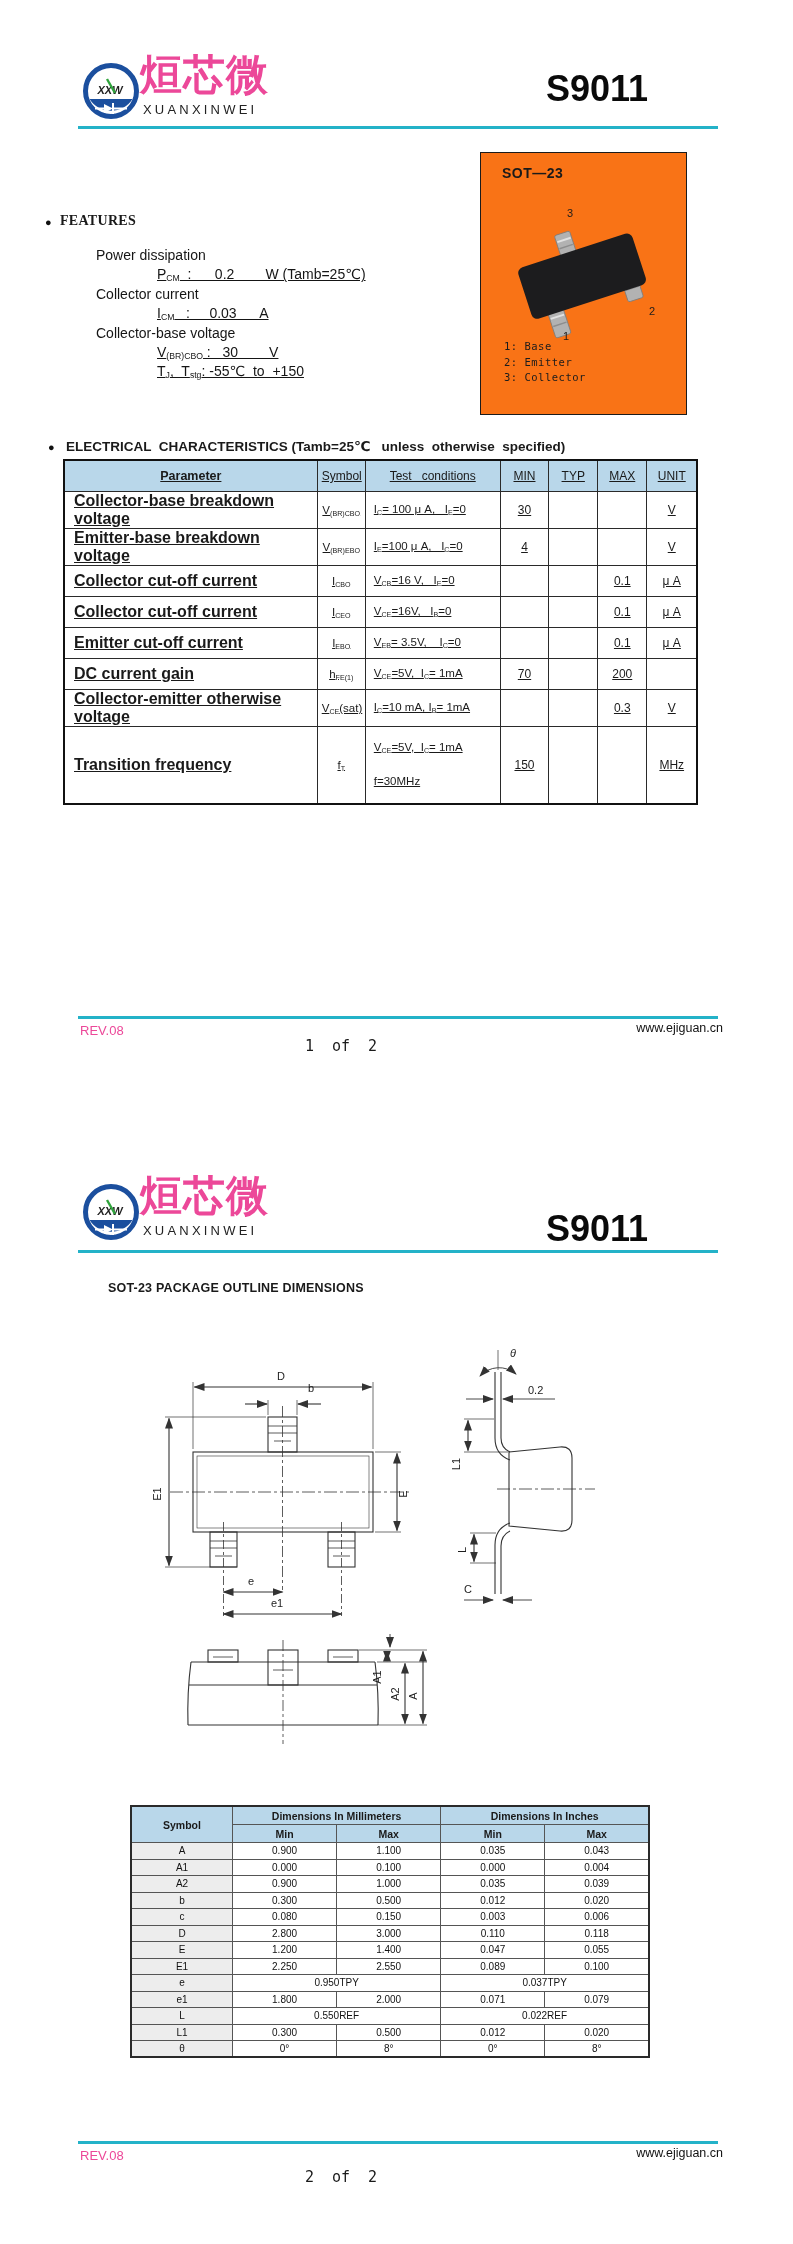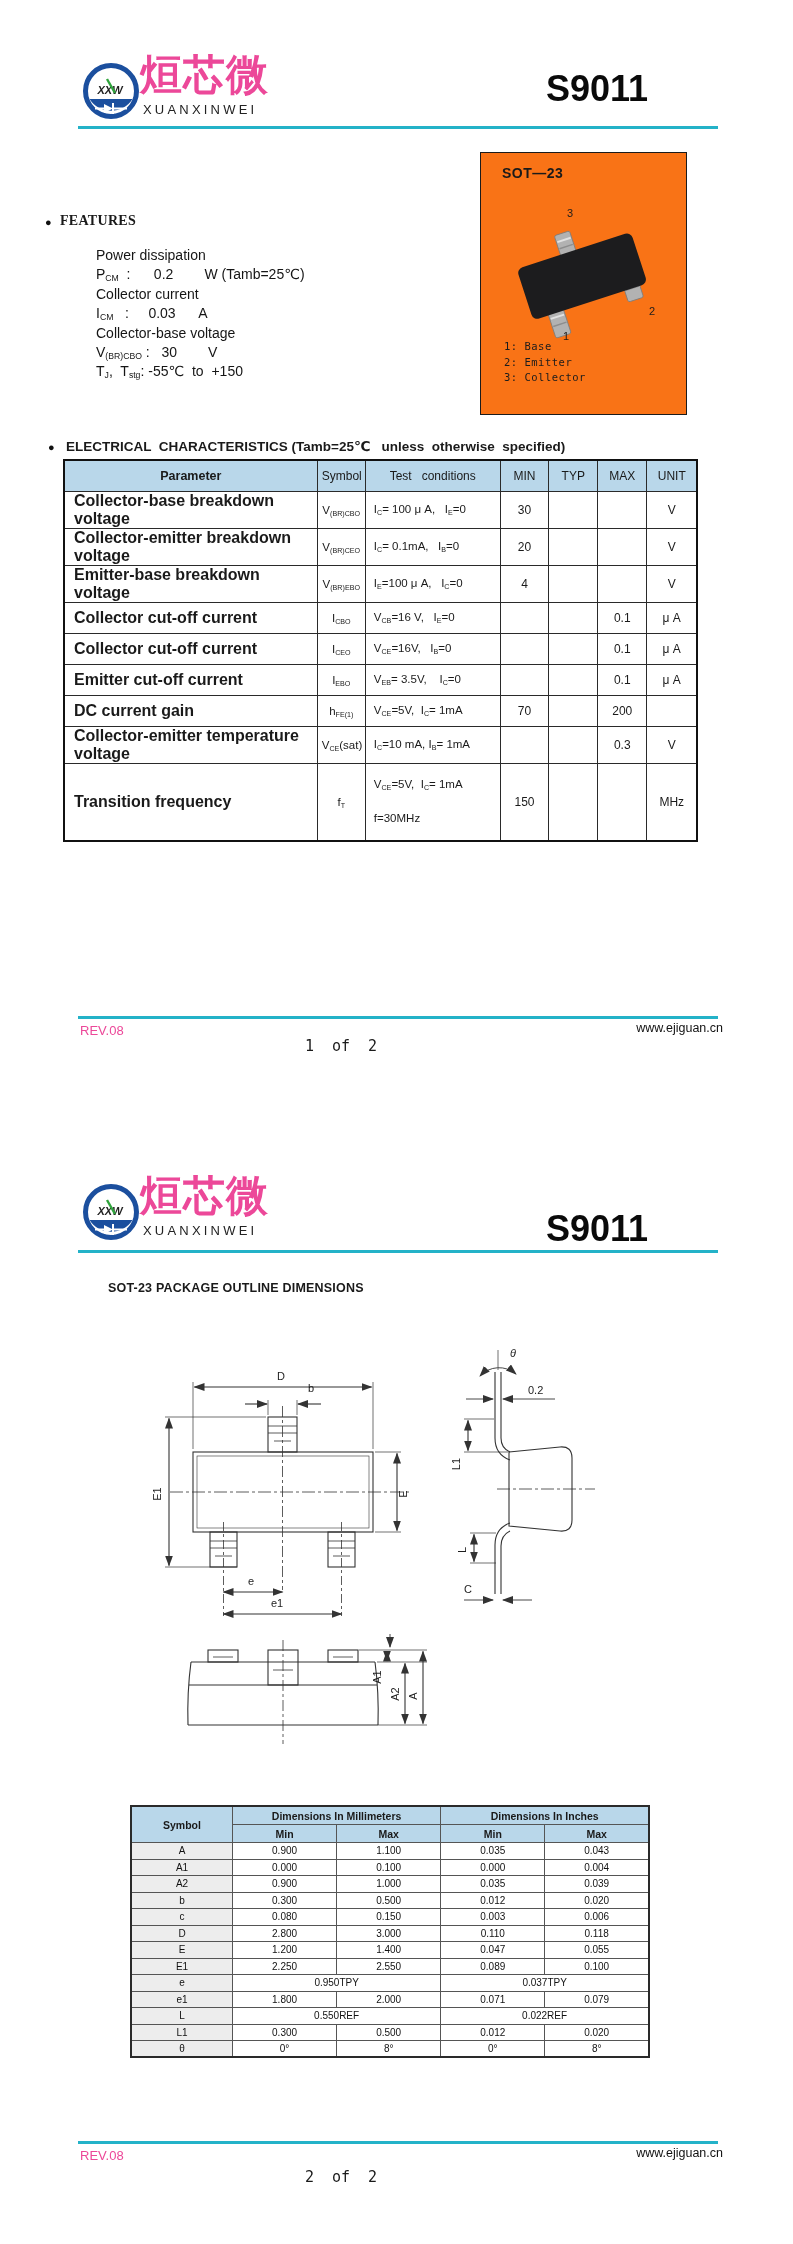--- a/index.html
+++ b/index.html
@@ -16,33 +16,33 @@
   .part-no{position:absolute;left:546px;width:160px;font-size:36px;font-weight:800;
            letter-spacing:0px;color:#0a0a0a;}
   .rule{position:absolute;left:78px;width:640px;height:3px;background:var(--teal,#23b2c8);}
 
   
   .bullet{position:absolute;font-size:11px;color:#111;}
   .feat-head{position:absolute;left:60px;top:213px;font-family:"Liberation Serif","DejaVu Serif",serif;
              font-weight:bold;font-size:14px;letter-spacing:0.3px;}
   .feature-lines{position:absolute;left:96px;top:246px;width:420px;}
   .f-line{font-size:14px;line-height:19.4px;white-space:pre;color:#151515;}
-  .f-line.ind{}
+  .f-line.ind{margin-left:61px;text-decoration:underline;}
 
   
   .pkgbox{position:absolute;left:480px;top:152px;width:205px;height:261px;
           border:1.5px solid #1b1b1b;background:#f97316;}
   .pkg-title{position:absolute;left:21px;top:12px;font-size:14px;font-weight:bold;letter-spacing:0.5px;}
   .pkg-notes{position:absolute;left:23px;top:186px;font-family:"DejaVu Sans Mono","Liberation Mono",monospace;
              font-size:10.5px;line-height:15.5px;letter-spacing:0.5px;color:#1c1c1c;}
 
   
   .e-heading{position:absolute;left:66px;top:438px;font-size:13.5px;font-weight:bold;white-space:pre;}
   table{border-collapse:collapse;table-layout:fixed;}
-  .elec{position:absolute;left:63px;top:459px;width:635px;border:2px solid #111;}
+  .elec{position:absolute;left:63px;top:459px;width:635px;border:2px solid #111;text-decoration:underline;}
   .elec th,.elec td{border:1px solid #2a2a2a;padding:0 4px;overflow:hidden;}
   .elec thead th{background:var(--hblue,#b9d7ea);height:30px;font-weight:normal;font-size:12px;
                  text-align:center;white-space:pre;}
   .elec thead th.h-param{font-weight:bold;font-size:12.5px;}
   .elec tbody tr{height:31px;}
   .elec tbody tr.tall{height:77px;}
   .elec td{font-size:12px;text-align:center;}
   .elec td.c-param{text-align:left;font-weight:bold;padding-left:9px;font-size:16px;}
   .elec td.c-cond{text-align:left;padding-left:8px;font-size:11.5px;white-space:pre;line-height:1.5;}
   .elec td.c-symbol{font-size:11.5px;}
@@ -153,29 +153,20 @@
         <tr>
           <td class="c-param">Collector-base breakdown voltage</td>
           <td class="c-symbol">V<sub>(BR)CBO</sub></td>
           <td class="c-cond">I<sub>C</sub>= 100 μ A,   I<sub>E</sub>=0</td>
           <td class="c-min">30</td>
           <td class="c-typ"></td>
           <td class="c-max"></td>
           <td class="c-unit">V</td>
         </tr>
         <tr>
-          <td class="c-param">Collector-emitter breakdown voltage</td>
-          <td class="c-symbol">V<sub>(BR)CEO</sub></td>
-          <td class="c-cond">I<sub>C</sub>= 0.1mA,   I<sub>B</sub>=0</td>
-          <td class="c-min">20</td>
-          <td class="c-typ"></td>
-          <td class="c-max"></td>
-          <td class="c-unit">V</td>
-        </tr>
-        <tr>
           <td class="c-param">Emitter-base breakdown voltage</td>
           <td class="c-symbol">V<sub>(BR)EBO</sub></td>
           <td class="c-cond">I<sub>E</sub>=100 μ A,   I<sub>C</sub>=0</td>
           <td class="c-min">4</td>
           <td class="c-typ"></td>
           <td class="c-max"></td>
           <td class="c-unit">V</td>
         </tr>
         <tr>
           <td class="c-param">Collector cut-off current</td>
@@ -207,21 +198,21 @@
         <tr>
           <td class="c-param">DC current gain</td>
           <td class="c-symbol">h<sub>FE(1)</sub></td>
           <td class="c-cond">V<sub>CE</sub>=5V,  I<sub>C</sub>= 1mA</td>
           <td class="c-min">70</td>
           <td class="c-typ"></td>
           <td class="c-max">200</td>
           <td class="c-unit"></td>
         </tr>
         <tr>
-          <td class="c-param">Collector-emitter temperature voltage</td>
+          <td class="c-param">Collector-emitter otherwise voltage</td>
           <td class="c-symbol">V<sub>CE</sub>(sat)</td>
           <td class="c-cond">I<sub>C</sub>=10 mA, I<sub>B</sub>= 1mA</td>
           <td class="c-min"></td>
           <td class="c-typ"></td>
           <td class="c-max">0.3</td>
           <td class="c-unit">V</td>
         </tr>
         <tr class="tall">
           <td class="c-param">Transition frequency</td>
           <td class="c-symbol">f<sub>T</sub></td>

